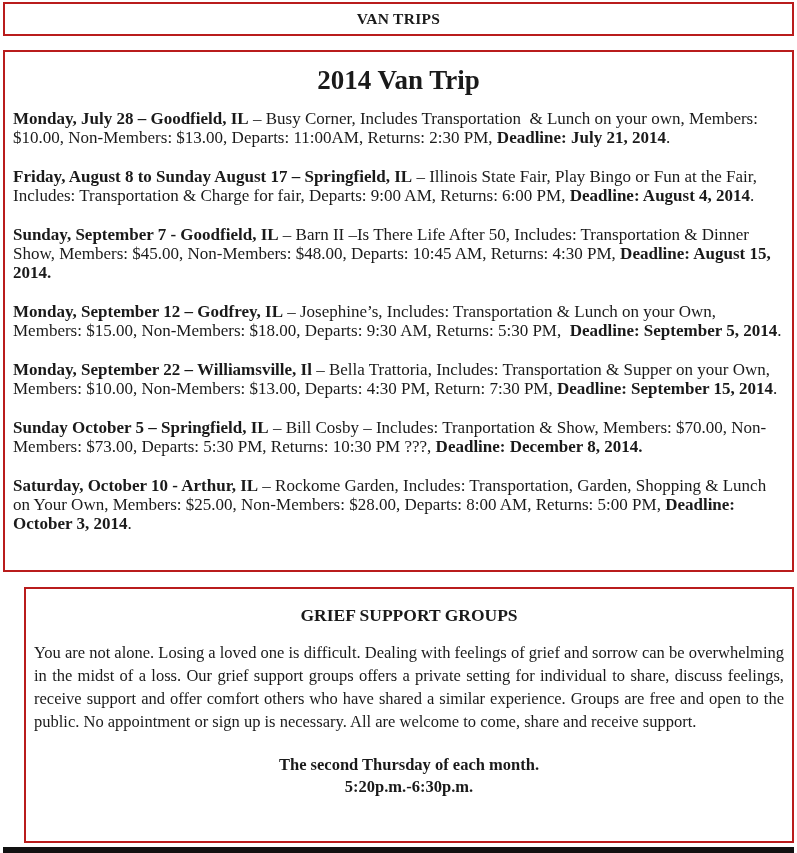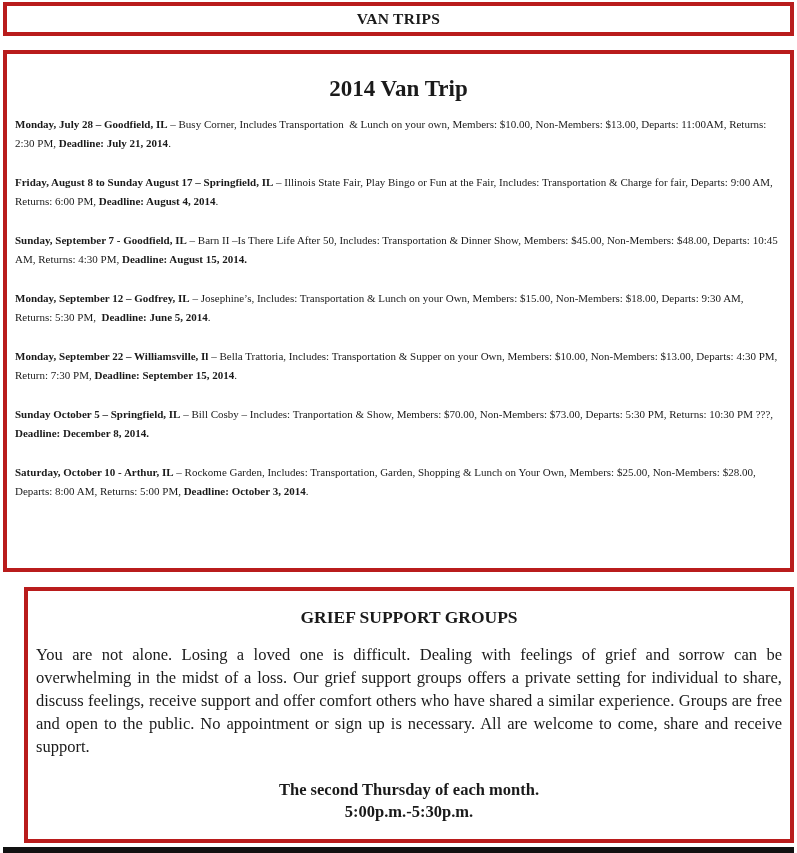--- a/index.html
+++ b/index.html
@@ -5,21 +5,21 @@
   * { box-sizing: border-box; margin: 0; padding: 0; }
   html, body { width: 797px; background: #ffffff; }
   body {
     height: 853px;
     font-family: "Liberation Serif", "DejaVu Serif", serif;
     color: #1a1a1a;
     position: relative;
     overflow: hidden;
   }
   .box {
-    border: 4px solid #b91c1c;
+    border: 2px solid #b91c1c;
     margin-left: 3px;
     margin-right: 3px;
     background: #ffffff;
     overflow: hidden;
   }
   .box-header {
     margin-top: 2px;
     height: 34px;
     display: flex;
     align-items: center;
@@ -31,25 +31,25 @@
     letter-spacing: 0.3px;
   }
   .box-vantrips {
     margin-top: 14px;
     height: 522px;
     padding: 6px 8px 4px 8px;
   }
   .van-heading {
     text-align: center;
     font-weight: bold;
-    font-size: 23px;
-    margin: 16px 0 13px 0;
+    font-size: 27px;
+    margin: 7px 0 13px 0;
   }
   .trip {
-    font-size: 11px;
+    font-size: 17px;
     line-height: 19px;
     margin-bottom: 20px;
     white-space: pre-wrap;
   }
   .trip b { font-weight: bold; }
   .box-grief {
     margin-top: 15px;
     height: 256px;
     padding: 10px 8px 6px 8px;
     margin-left: 24px;
@@ -90,32 +90,32 @@
 
 <div class="box box-vantrips">
   <div class="van-heading">2014 Van Trip</div>
 
   <p class="trip"><b>Monday, July 28 – Goodfield, IL</b><span> – Busy Corner, Includes Transportation  &amp; Lunch on your own, Members: $10.00, Non-Members: $13.00, Departs: 11:00AM, Returns: 2:30 PM, </span><b>Deadline: July 21, 2014</b><span>.</span></p>
 
   <p class="trip"><b>Friday, August 8 to Sunday August 17 – Springfield, IL</b><span> – Illinois State Fair, Play Bingo or Fun at the Fair, Includes: Transportation &amp; Charge for fair, Departs: 9:00 AM, Returns: 6:00 PM, </span><b>Deadline: August 4, 2014</b><span>.</span></p>
 
   <p class="trip"><b>Sunday, September 7 - Goodfield, IL</b><span> – Barn II –Is There Life After 50, Includes: Transportation &amp; Dinner Show, Members: $45.00, Non-Members: $48.00, Departs: 10:45 AM, Returns: 4:30 PM, </span><b>Deadline: August 15, 2014.</b><span></span></p>
 
-  <p class="trip"><b>Monday, September 12 – Godfrey, IL</b><span> – Josephine’s, Includes: Transportation &amp; Lunch on your Own, Members: $15.00, Non-Members: $18.00, Departs: 9:30 AM, Returns: 5:30 PM,  </span><b>Deadline: June 5, 2014</b><span>.</span></p>
+  <p class="trip"><b>Monday, September 12 – Godfrey, IL</b><span> – Josephine’s, Includes: Transportation &amp; Lunch on your Own, Members: $15.00, Non-Members: $18.00, Departs: 9:30 AM, Returns: 5:30 PM,  </span><b>Deadline: September 5, 2014</b><span>.</span></p>
 
   <p class="trip"><b>Monday, September 22 – Williamsville, Il</b><span> – Bella Trattoria, Includes: Transportation &amp; Supper on your Own, Members: $10.00, Non-Members: $13.00, Departs: 4:30 PM, Return: 7:30 PM, </span><b>Deadline: September 15, 2014</b><span>.</span></p>
 
 
   <p class="trip"><b>Sunday October 5 – Springfield, IL</b><span> – Bill Cosby – Includes: Tranportation &amp; Show, Members: $70.00, Non-Members: $73.00, Departs: 5:30 PM, Returns: 10:30 PM ???, </span><b>Deadline: December 8, 2014.</b><span></span></p>
 
   <p class="trip"><b>Saturday, October 10 - Arthur, IL</b><span> – Rockome Garden, Includes: Transportation, Garden, Shopping &amp; Lunch on Your Own, Members: $25.00, Non-Members: $28.00, Departs: 8:00 AM, Returns: 5:00 PM, </span><b>Deadline: October 3, 2014</b><span>.</span></p>
 </div>
 
 <div class="box box-grief">
   <div class="grief-heading">GRIEF SUPPORT GROUPS</div>
   <p class="grief-para">You are not alone.  Losing a loved one is difficult.  Dealing with feelings of grief and sorrow can be overwhelming in the midst of a loss.  Our grief support groups offers a private setting for  individual to share, discuss feelings, receive support and offer comfort others who have shared a similar experience.  Groups are free and open to the public.  No appointment or sign up is necessary.  All are welcome to come, share and receive support.</p>
   <div class="grief-meeting">
     <div>The second Thursday of each month.</div>
-    <div>5:00p.m.-5:30p.m.</div>
+    <div>5:20p.m.-6:30p.m.</div>
   </div>
 </div>
 
 <div class="bottom-bar"></div>
 
 </body></html>

